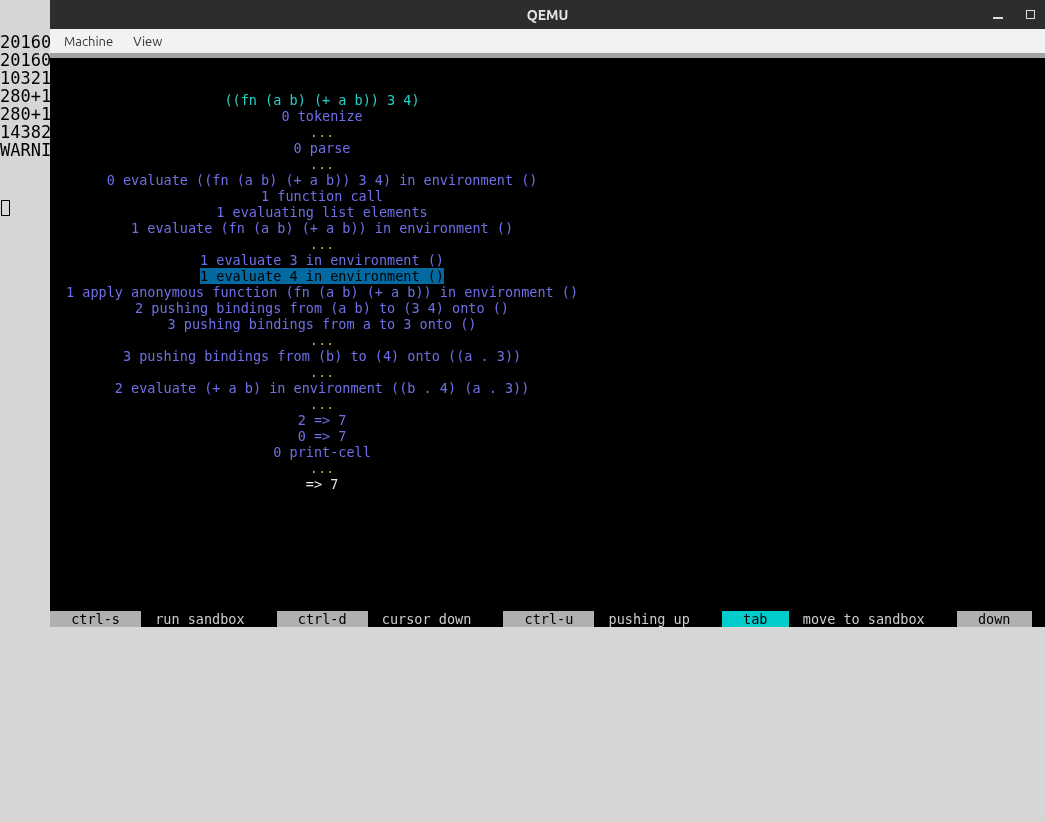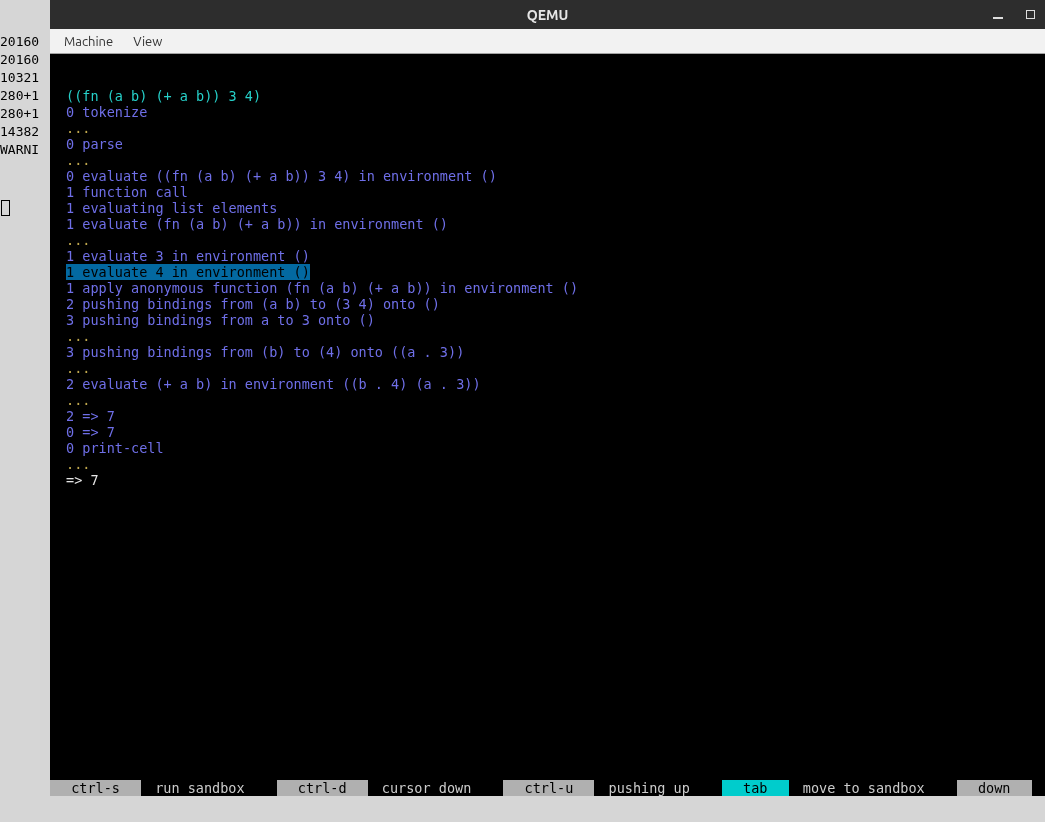--- a/index.html
+++ b/index.html
@@ -14,41 +14,41 @@
   .desktop {
     position: relative;
     width: 1045px;
     height: 822px;
     background: #d6d6d6;
   }
   .bg-text {
     position: absolute;
     left: 0;
     top: 33px;
-    font-size: 13px;
+    font-size: 17px;
     line-height: 18px;
     color: #000;
     font-family: monospace;
     white-space: pre;
   }
   .bg-cursor {
     position: absolute;
     left: 1px;
     top: 200px;
     width: 9px;
     height: 16px;
     border: 1px solid #000;
     box-sizing: border-box;
   }
   .qemu-window {
     position: absolute;
     left: 50px;
     top: 0;
     width: 995px;
-    height: 796px;
+    height: 627px;
     background: #fff;
     display: flex;
     flex-direction: column;
   }
   .titlebar {
     height: 29px;
     background: #2d2d2d;
     display: flex;
     align-items: center;
     justify-content: center;
@@ -91,40 +91,41 @@
   }
   .menubar {
     height: 24px;
     background: #f2f2f2;
     display: flex;
     align-items: center;
     padding: 0 4px;
     font-family: "Ubuntu", "DejaVu Sans", sans-serif;
     font-size: 13px;
     color: #333;
-    border-bottom: 1px solid #a3a3a3;
+    border-bottom: 5px solid #a3a3a3;
   }
   .menubar .menu-item {
     padding: 2px 10px;
     cursor: pointer;
   }
   .terminal {
     flex: 1;
     background: #000;
     position: relative;
     font-family: "DejaVu Sans Mono", monospace;
     font-size: 13.5px;
     line-height: 16px;
     overflow: hidden;
   }
   .terminal-content {
     position: absolute;
     top: 34px;
     left: 16px;
     white-space: pre;
+    text-align: center;
   }
   .tl { color: #26d0c9; }        
   .bl { color: #6f6fe8; }        
   .yell { color: #c0a84d; }      
   .wh  { color: #e6e6e6; }       
   .hl {
     background: #0369a1;
     color: #000;
   }
   .statusbar {

